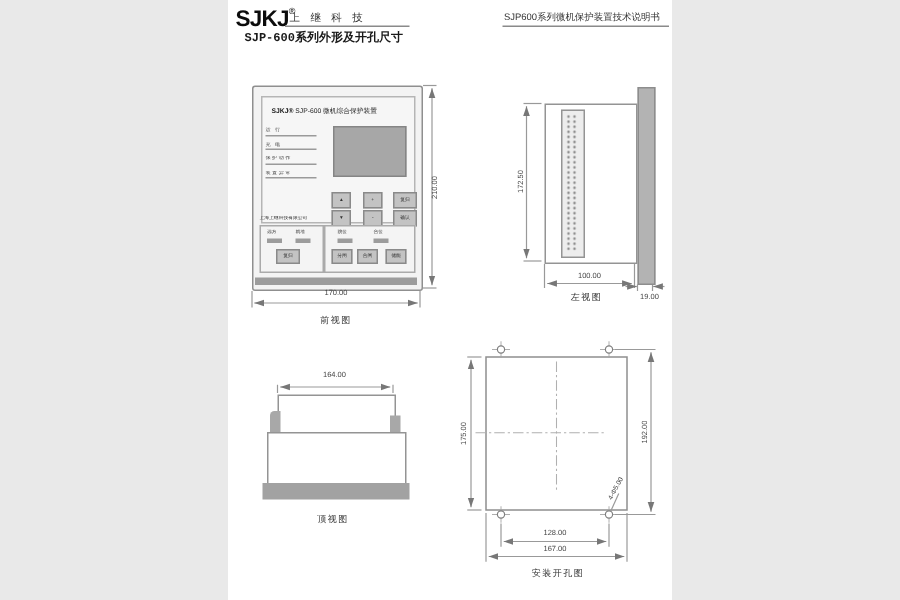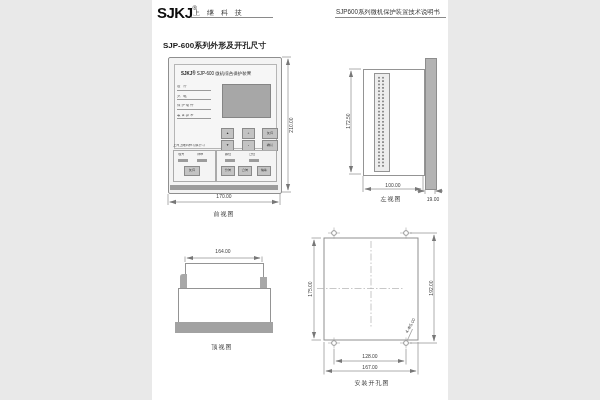--- a/index.html
+++ b/index.html
@@ -14,21 +14,21 @@
   .slant{position:absolute;font-size:4.5px;color:#444;white-space:nowrap;line-height:1;
     transform:translate(-50%,-50%) rotate(-62deg);}
   .vlabel{position:absolute;font-size:6px;color:#333;white-space:nowrap;line-height:1;
     letter-spacing:1px;transform:translate(-50%,-50%);}
   .logo{position:absolute;left:157px;top:5px;font-weight:900;font-size:15px;color:#0c0c0c;
     letter-spacing:-0.5px;line-height:1;}
   .logo sup{font-size:6px;font-weight:400;vertical-align:8px;}
   .logosub{position:absolute;left:193px;top:9px;font-size:7px;color:#333;letter-spacing:2.5px;line-height:1;}
   .hrule{position:absolute;height:1px;background:#8a8a8a;}
   .docref{position:absolute;left:336px;top:8.5px;font-size:6.3px;color:#333;line-height:1;}
-  .title{position:absolute;left:163px;top:42px;font-size:8px;font-weight:bold;color:#1a1a1a;line-height:1;}
+  .title{position:absolute;left:163px;top:22px;font-size:8px;font-weight:bold;color:#1a1a1a;line-height:1;font-family:Liberation Mono, monospace;}
   
   .device{position:absolute;left:168px;top:57px;width:112px;height:135px;background:#f3f3f3;
     border:1px solid #8f8f8f;border-radius:2px;}
   .innerbox{position:absolute;left:174px;top:64px;width:101px;height:83px;background:#f6f6f6;
     border:1px solid #b5b5b5;}
   .brandline{position:absolute;left:181px;top:72px;font-size:4.5px;color:#222;line-height:1;white-space:nowrap;}
   .brandline .b{font-weight:bold;}
   .ind{position:absolute;left:177px;width:34px;font-size:3.4px;color:#444;line-height:1;
     border-bottom:1px solid #9a9a9a;padding-bottom:1.5px;letter-spacing:1px;white-space:nowrap;overflow:hidden;}
   .screen{position:absolute;left:222px;top:84px;width:47px;height:32px;background:#a7a7a7;border:1px solid #858585;}

